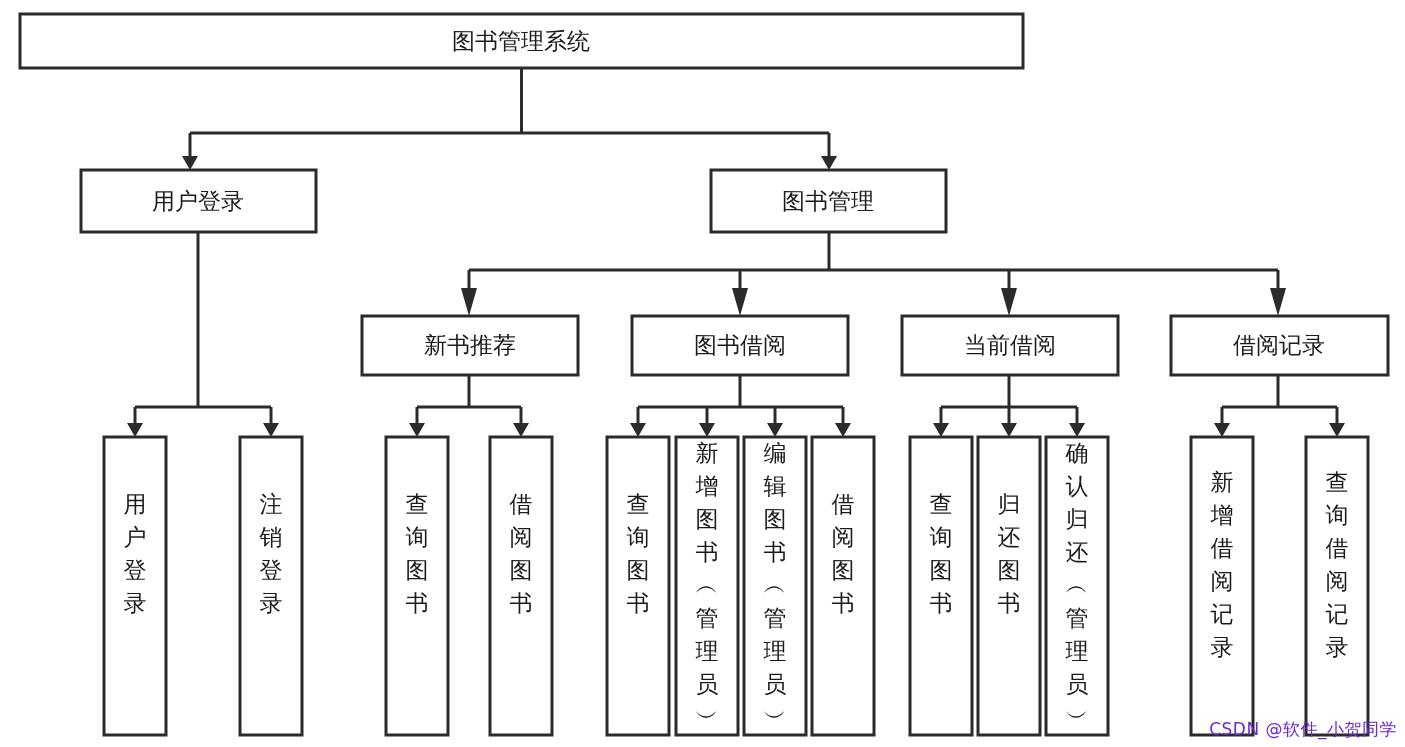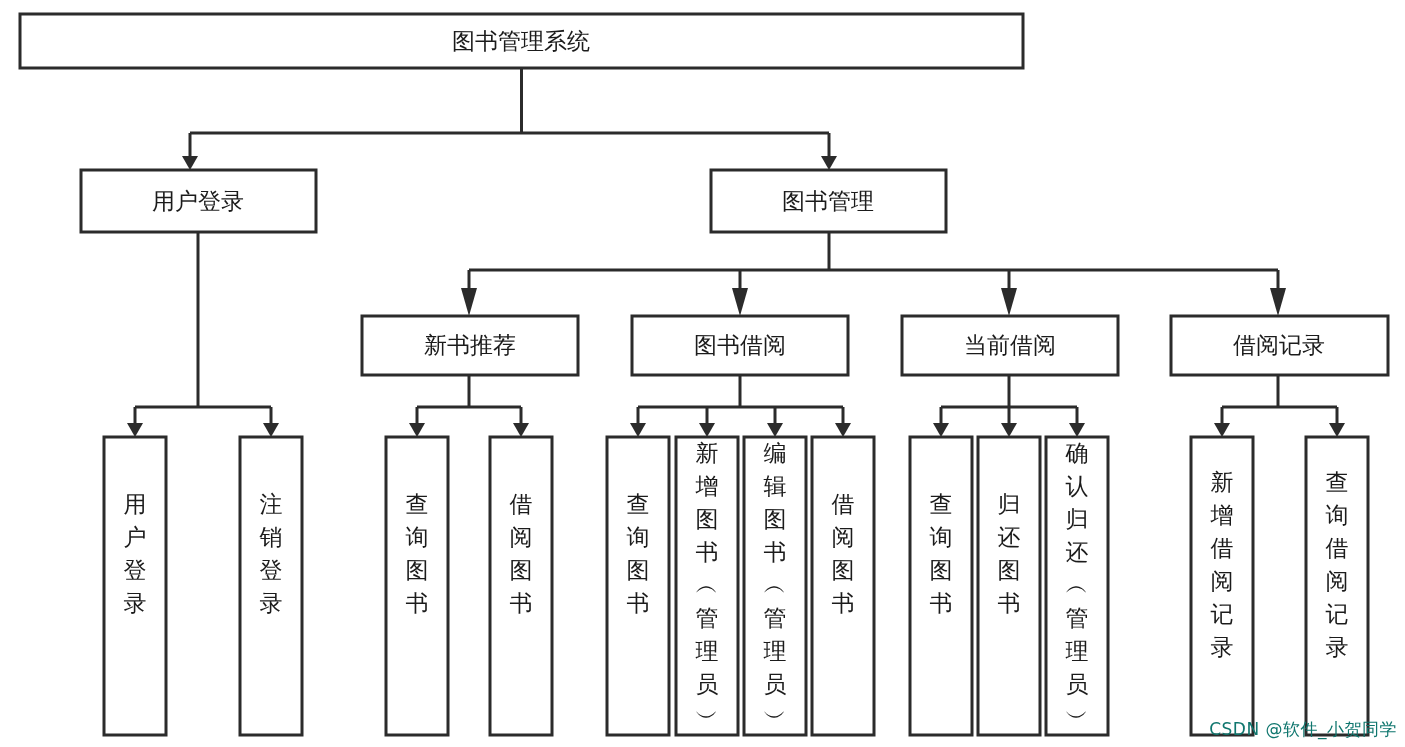--- a/index.html
+++ b/index.html
@@ -58,21 +58,21 @@
     fill: #1b1b1b;
     font-size: 23px;
     text-anchor: middle;
   }
   .watermark {
     position: absolute;
     right: 8px;
     bottom: 6px;
     font-family: "DejaVu Sans", "Liberation Sans", sans-serif;
     font-size: 17px;
-    color: #0f766e;
+    color: #6d28d9;
     letter-spacing: 0.5px;
     white-space: nowrap;
     pointer-events: none;
   }
 </style>
 </head>
 <body>
 
 <div id="diagram-root">
   <svg class="diagram" viewBox="0 0 1405 747" xmlns="http://www.w3.org/2000/svg">

